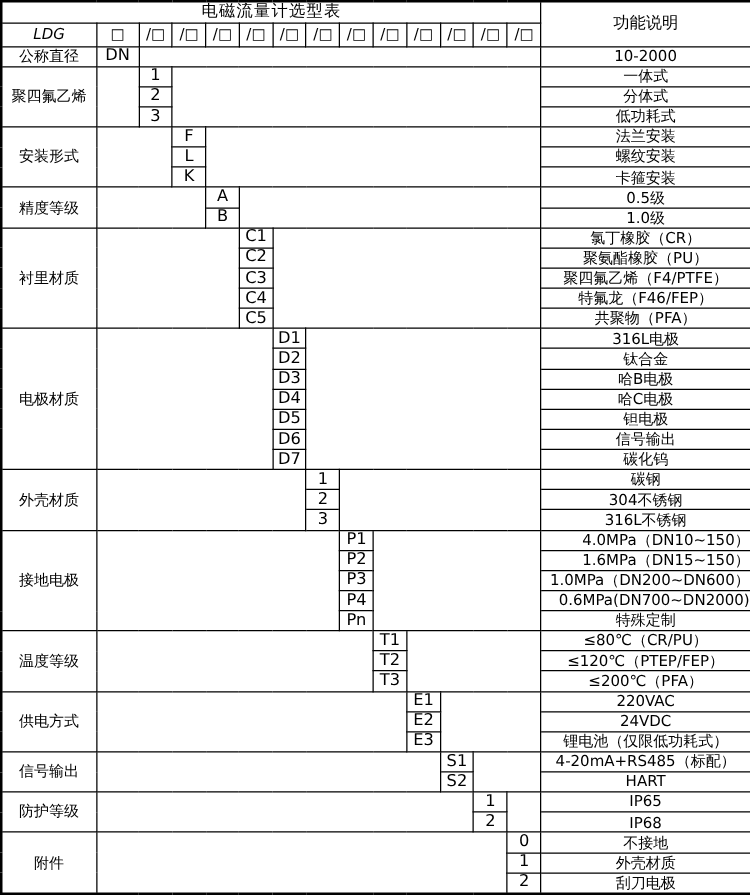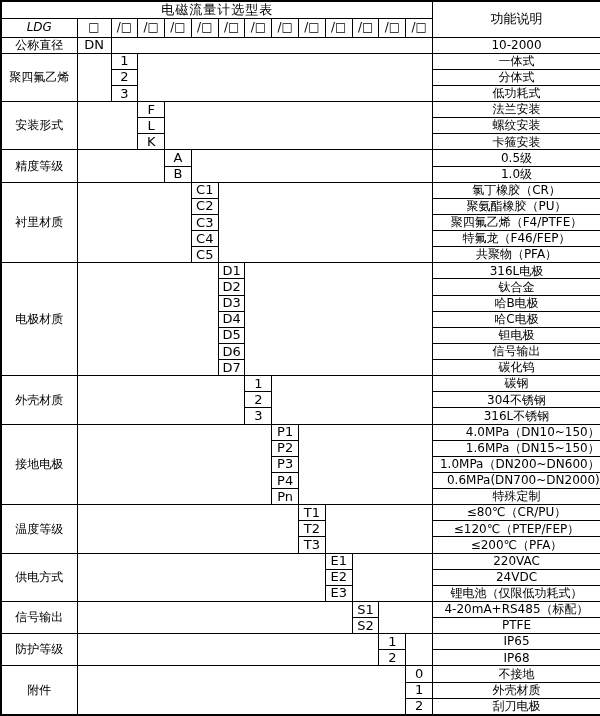--- a/index.html
+++ b/index.html
@@ -245,21 +245,21 @@
         </tr>
         <tr>
           <td class="label" rowspan="2">信号输出</td>
           <td rowspan="2" colspan="10"></td>
           <td class="code">S1</td>
           <td rowspan="2" colspan="2"></td>
           <td class="desc">4-20mA+RS485（标配）</td>
         </tr>
         <tr>
           <td class="code">S2</td>
-          <td class="desc">PTFE</td>
+          <td class="desc">HART</td>
         </tr>
         <tr>
           <td class="label" rowspan="2">防护等级</td>
           <td rowspan="2" colspan="11"></td>
           <td class="code">1</td>
           <td rowspan="2" colspan="1"></td>
           <td class="desc">IP65</td>
         </tr>
         <tr>
           <td class="code">2</td>

